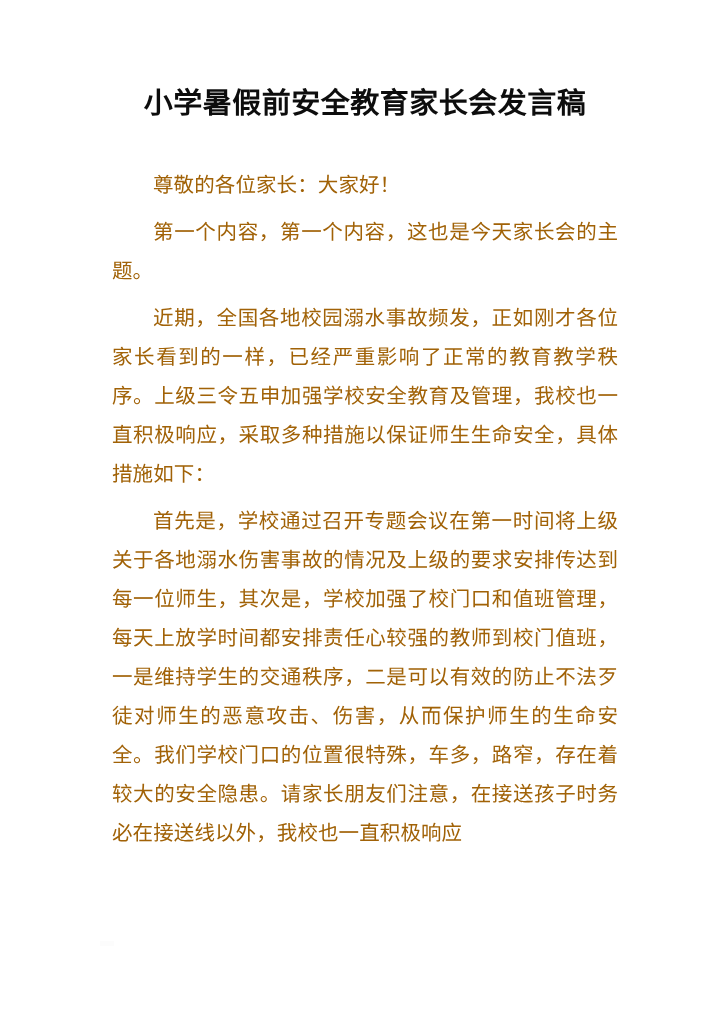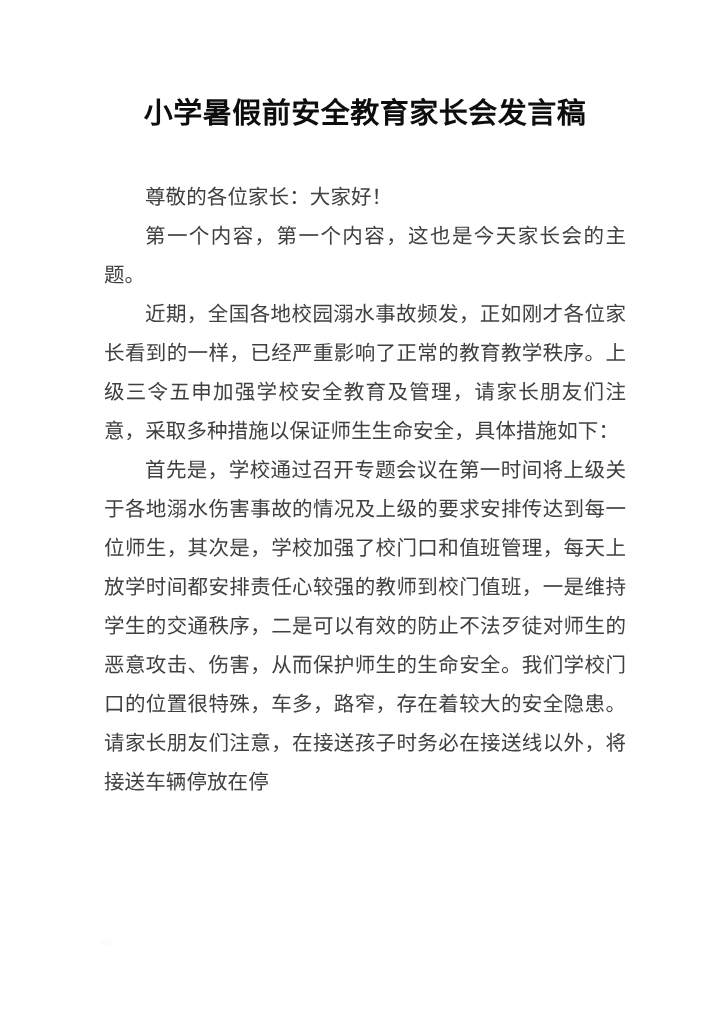--- a/index.html
+++ b/index.html
@@ -28,36 +28,36 @@
   }
 
   .doc-title {
     font-family: "DejaVu Serif", "Liberation Serif", serif;
     font-weight: 700;
     font-size: 29px;
     line-height: 34px;
     color: #0d0d0d;
     text-align: center;
     letter-spacing: 0.5px;
-    margin: 10px;
+    margin: 0;
     padding-top: 86px;
     white-space: nowrap;
   }
 
   .para-block {
     margin: 0;
     padding-top: 38px;
   }
 
   .para {
     font-family: "DejaVu Serif", "Liberation Serif", serif;
     font-size: 20.5px;
     line-height: 39px;
-    color: #404040;
-    margin: 0;
+    color: #a16207;
+    margin: 8px;
     text-align: justify;
     text-justify: inter-ideograph;
     text-indent: 2em;
     letter-spacing: 0.1px;
     word-break: break-all;
     overflow-wrap: break-word;
   }
 
   .para.last-clipped {
     
@@ -78,21 +78,21 @@
 
 <div class="page">
 
   <div class="doc-body">
 
     <h1 class="doc-title">小学暑假前安全教育家长会发言稿</h1>
 
     <div class="para-block">
       <p class="para">尊敬的各位家长：大家好！</p>
       <p class="para">第一个内容，第一个内容，这也是今天家长会的主题。</p>
-      <p class="para">近期，全国各地校园溺水事故频发，正如刚才各位家长看到的一样，已经严重影响了正常的教育教学秩序。上级三令五申加强学校安全教育及管理，请家长朋友们注意，采取多种措施以保证师生生命安全，具体措施如下：</p>
-      <p class="para last-clipped">首先是，学校通过召开专题会议在第一时间将上级关于各地溺水伤害事故的情况及上级的要求安排传达到每一位师生，其次是，学校加强了校门口和值班管理，每天上放学时间都安排责任心较强的教师到校门值班，一是维持学生的交通秩序，二是可以有效的防止不法歹徒对师生的恶意攻击、伤害，从而保护师生的生命安全。我们学校门口的位置很特殊，车多，路窄，存在着较大的安全隐患。请家长朋友们注意，在接送孩子时务必在接送线以外，将接送车辆停放在停</p>
+      <p class="para">近期，全国各地校园溺水事故频发，正如刚才各位家长看到的一样，已经严重影响了正常的教育教学秩序。上级三令五申加强学校安全教育及管理，我校也一直积极响应，采取多种措施以保证师生生命安全，具体措施如下：</p>
+      <p class="para last-clipped">首先是，学校通过召开专题会议在第一时间将上级关于各地溺水伤害事故的情况及上级的要求安排传达到每一位师生，其次是，学校加强了校门口和值班管理，每天上放学时间都安排责任心较强的教师到校门值班，一是维持学生的交通秩序，二是可以有效的防止不法歹徒对师生的恶意攻击、伤害，从而保护师生的生命安全。我们学校门口的位置很特殊，车多，路窄，存在着较大的安全隐患。请家长朋友们注意，在接送孩子时务必在接送线以外，我校也一直积极响应</p>
     </div>
 
   </div>
 
   <div class="faint-mark"></div>
 
 </div>
 
 </body></html>

